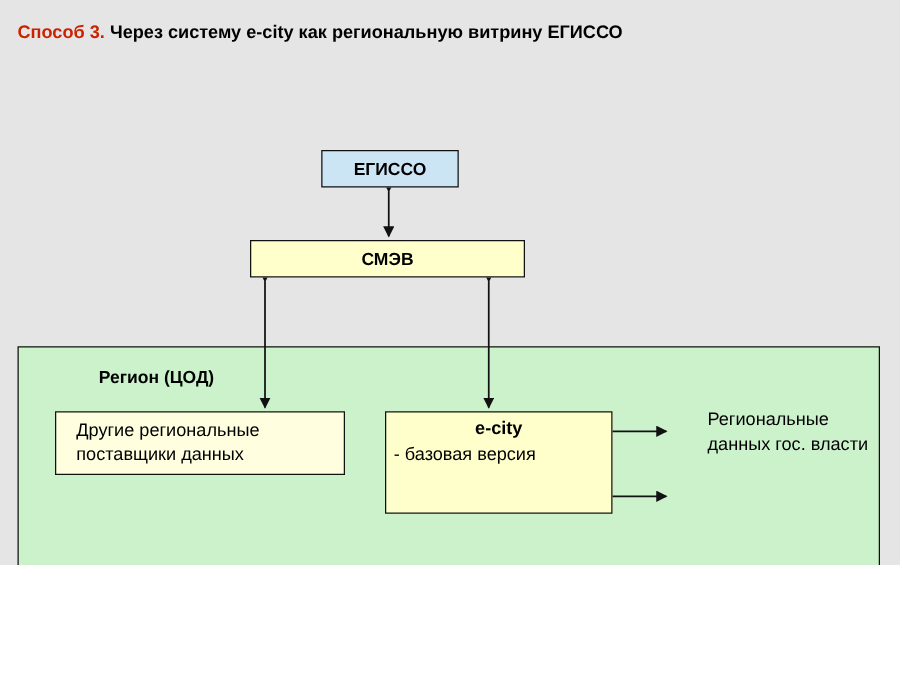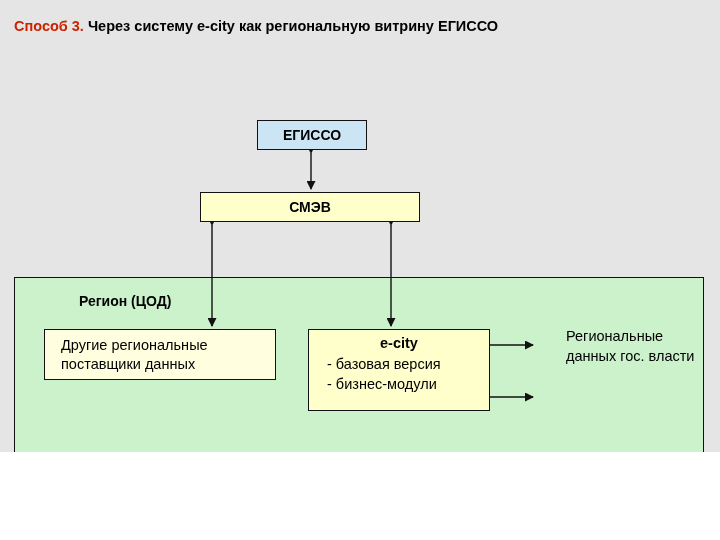--- a/index.html
+++ b/index.html
@@ -107,21 +107,21 @@
   }
   #ecity-box .ttl {
     font-size: 14.5px;
     font-weight: bold;
     margin-bottom: 3px;
   }
   #ecity-box .itm {
     font-size: 14.5px;
     line-height: 20px;
     align-self: flex-start;
-    padding-left: 18px;
+    padding-left: 6px;
   }
 
   
   .side-text {
     position: absolute;
     font-size: 14.5px;
     color: #000000;
     line-height: 20px;
     margin-left: 28px;
   }
@@ -190,21 +190,20 @@
   </div>
 
   <div class="box" id="other-box">
     <span class="lbl">Другие региональные</span>
     <span class="lbl">поставщики данных</span>
   </div>
 
   <div class="box" id="ecity-box">
     <span class="ttl">e-city</span>
     <span class="itm">- базовая версия</span>
-    <span class="itm">- бизнес-модули</span>
   </div>
 
   <div class="side-text" id="gov-text">
     <div>Региональные</div>
     <div>данных гос. власти</div>
   </div>
 
 </div>
 
 </body></html>

